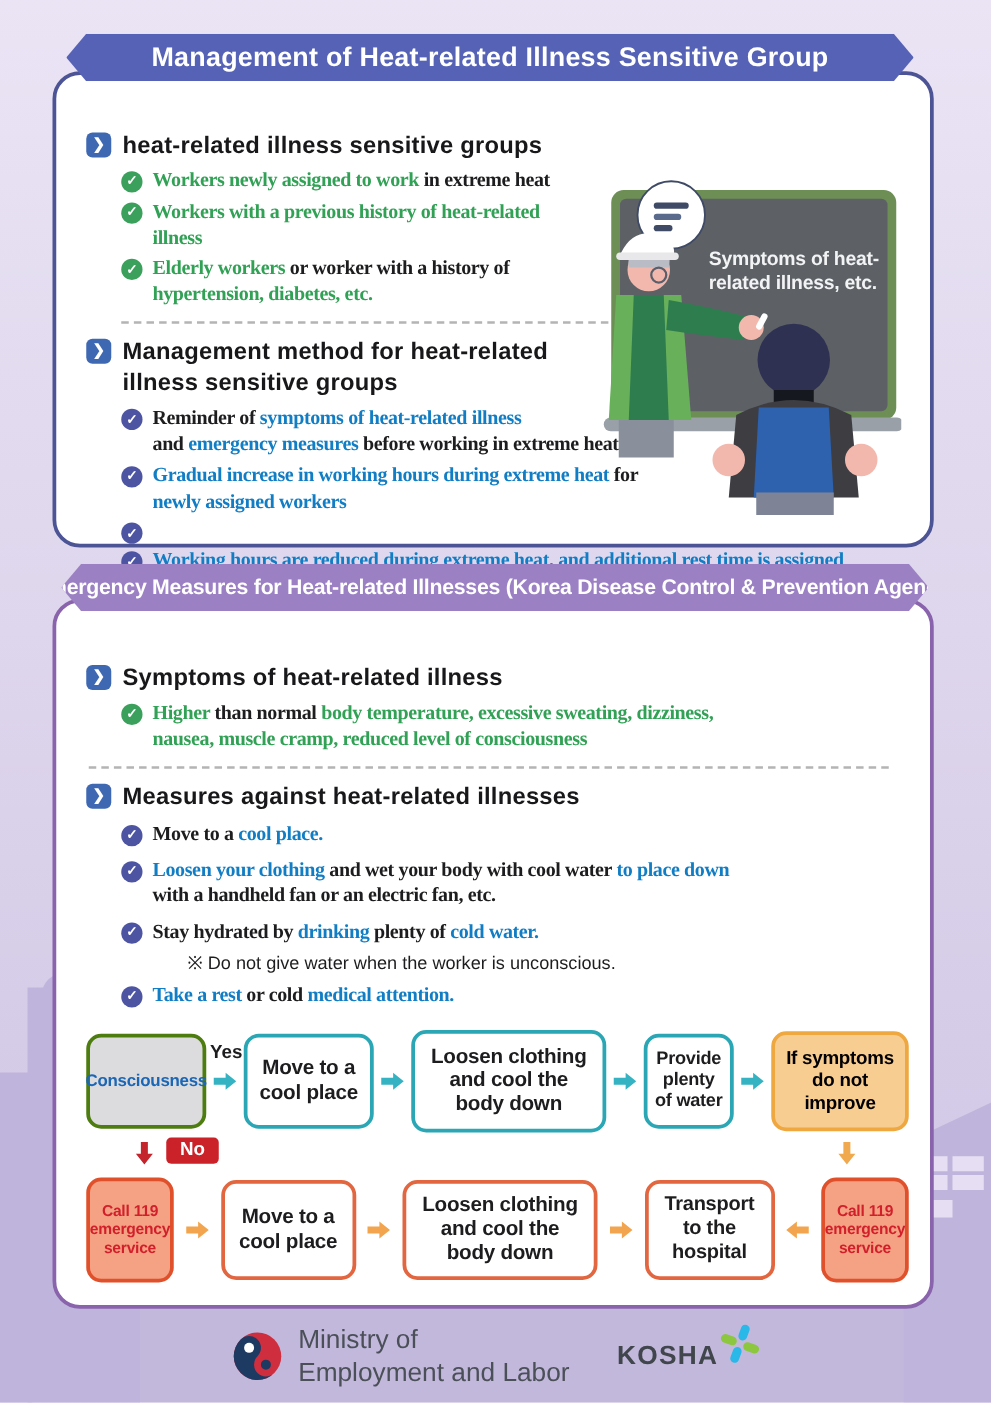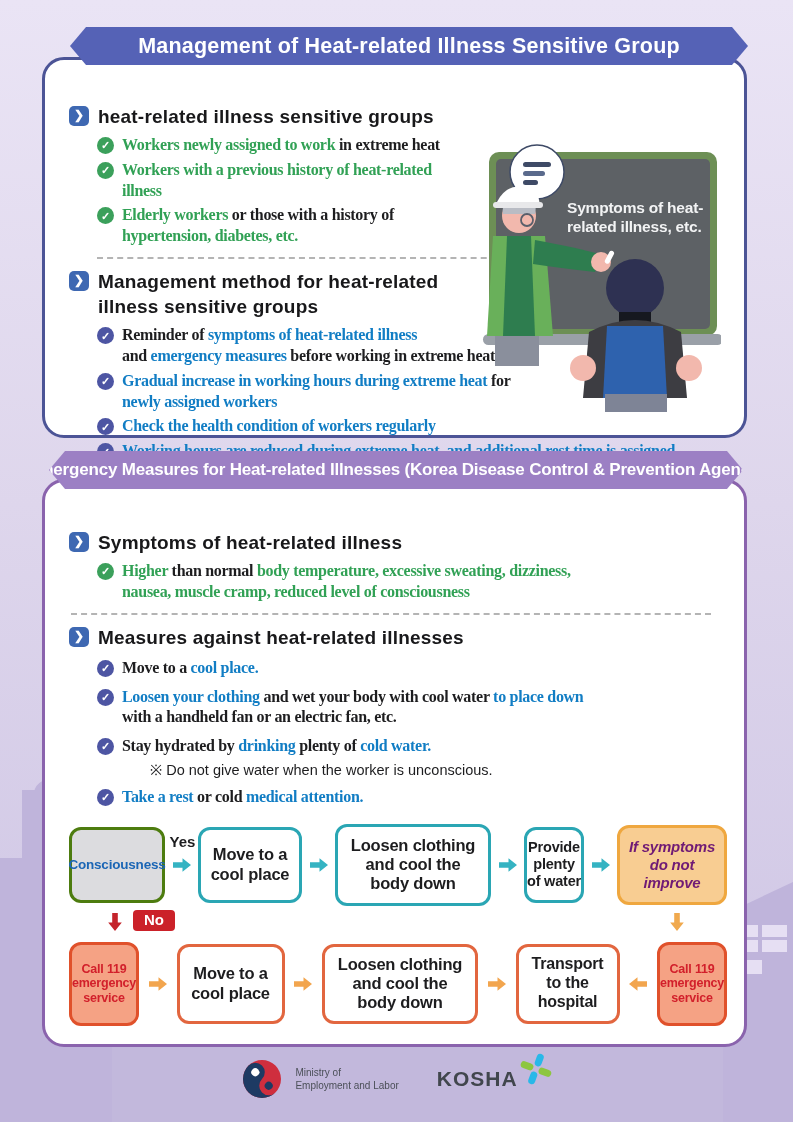--- a/index.html
+++ b/index.html
@@ -11,21 +11,21 @@
   .bg-skyline{position:absolute;left:0;top:0;z-index:0;}
   
   .card{position:absolute;background:#fff;border-radius:22px;z-index:2;box-sizing:border-box;}
   #card1{left:42px;top:57px;width:705px;height:381px;border:3px solid #4c5496;padding:16px 20px 0 24px;}
   #card2{left:42px;top:479px;width:705px;height:568px;border:3px solid #8a63ad;padding:18px 22px 0 24px;}
   .banner{
     position:absolute;z-index:3;color:#fff;font-weight:bold;text-align:center;
     display:flex;align-items:center;justify-content:center;white-space:nowrap;
     clip-path:polygon(16px 0,calc(100% - 16px) 0,100% 50%,calc(100% - 16px) 100%,16px 100%,0 50%);
   }
-  #banner1{left:70px;top:27px;width:678px;height:38px;background:#5562b6;font-size:21.5px;letter-spacing:.2px;}
+  #banner1{left:53px;top:27px;width:678px;height:38px;background:#5562b6;font-size:21.5px;letter-spacing:.2px;}
   #banner2{left:49px;top:451px;width:694px;height:38px;background:#9c80c4;font-size:17px;letter-spacing:-.2px;}
   
   .sec-head{display:flex;gap:9px;align-items:flex-start;font-weight:bold;color:#18181a;font-size:19px;line-height:1.32;margin:4px 0 6px 0;}
   .sec-head .txt{white-space:pre-line;letter-spacing:.2px;}
   .chev{width:20px;height:20px;background:#3e68b2;border-radius:5px;color:#fff;font-size:12px;font-weight:bold;
         display:flex;align-items:center;justify-content:center;flex:none;margin-top:2px;}
   
   .bullets{margin-left:28px;}
   .bullet{display:flex;gap:8px;margin:4px 0;font-size:16px;font-weight:bold;line-height:1.3;letter-spacing:-.3px;}
   .check{width:17px;height:17px;border-radius:50%;color:#fff;font-size:11px;display:flex;align-items:center;justify-content:center;flex:none;margin-top:2px;}
@@ -44,33 +44,33 @@
   
   #illu{position:absolute;right:23px;top:76px;width:272px;height:276px;z-index:4;}
   #board-text{position:absolute;left:118px;top:62px;width:150px;color:#f2f3f4;font-weight:bold;font-size:15.5px;line-height:1.25;white-space:pre-line;letter-spacing:-.2px;}
   
   #flow{position:relative;width:658px;margin:16px auto 0 0;z-index:3;}
   .frow{display:flex;align-items:center;justify-content:space-between;}
   .fbox{border-radius:12px;display:flex;align-items:center;justify-content:center;text-align:center;
         font-weight:bold;white-space:pre-line;line-height:1.18;box-sizing:border-box;flex:none;letter-spacing:-.2px;}
   .teal{border:3px solid #2aa6b4;background:#fff;color:#1d1d1f;}
   .graybox{border:3px solid #4d7c0f;background:#dcdcdf;color:#1b66b5;}
-  .orangefill{border:3px solid #efa73f;background:#f8cd92;color:#701a75;font-style:italic;}
+  .orangefill{border:3px solid #efa73f;background:#f8cd92;color:#000000;}
   .salmon{border:3px solid #e0512b;background:#f5a284;color:#d2202b;}
   .orangeline{border:3px solid #e2663f;background:#fff;color:#1d1d1f;}
   .arrow{flex:none;display:flex;align-items:center;justify-content:center;}
   .arrow-wrap{position:relative;flex:none;display:flex;align-items:center;}
   .yes-label{position:absolute;top:-24px;left:-2px;font-size:15px;font-weight:bold;color:#1d1d1f;text-align:right;}
   #connector{position:relative;height:36px;}
   #red-down{position:absolute;left:34px;top:6px;transform:rotate(90deg);}
   #no-badge{position:absolute;left:64px;top:4px;background:#cb2129;color:#fff;font-weight:bold;font-size:15px;border-radius:4px;padding:1px 11px 3px;}
   #orange-down{position:absolute;left:596px;top:6px;transform:rotate(90deg);}
   
   #footer{position:absolute;left:0;top:1058px;width:100%;display:flex;align-items:center;justify-content:center;gap:12px;z-index:2;}
-  .ministry-text{font-size:10px;color:#4b4f58;line-height:1.3;font-weight:500;}
+  .ministry-text{font-size:21px;color:#4b4f58;line-height:1.3;font-weight:500;}
   #kosha-wrap{display:flex;margin-left:26px;}
   #kosha-text{font-size:21px;font-weight:bold;color:#41464d;letter-spacing:1px;}
   #kosha-mark{margin:-14px 0 0 2px;}
 </style>
 </head>
 <body>
 
 <svg class="bg-skyline" width="793" height="1122" viewBox="0 0 793 1122">
   <rect x="0" y="1040" width="793" height="82" fill="#c2b8dc"></rect>
   <ellipse cx="66" cy="793" rx="32" ry="18" fill="#bfb4db"></ellipse>
@@ -109,21 +109,21 @@
       <span class="check green">✓</span>
       <span class="rich"><span class="seg-green">Workers newly assigned to work</span><span class="seg-black"> in extreme heat</span></span>
     </div>
     <div class="bullet">
       <span class="check green">✓</span>
       <span class="rich"><span class="seg-green">Workers with a previous history of heat-related
 illness</span></span>
     </div>
     <div class="bullet">
       <span class="check green">✓</span>
-      <span class="rich"><span class="seg-green">Elderly workers</span><span class="seg-black"> or those with a history of
+      <span class="rich"><span class="seg-green">Elderly workers</span><span class="seg-black"> or worker with a history of
 </span><span class="seg-green">hypertension, diabetes, etc.</span></span>
     </div>
   </div>
 
   <div class="divider" id="div1"></div>
 
   <div class="sec-head">
     <span class="chev">❯</span>
     <span class="txt sec2-head">Management method for heat-related
 illness sensitive groups</span>
@@ -134,21 +134,20 @@
       <span class="rich"><span class="seg-black">Reminder of </span><span class="seg-blue">symptoms of heat-related illness
 </span><span class="seg-black">and </span><span class="seg-blue">emergency measures</span><span class="seg-black"> before working in extreme heat</span></span>
     </div>
     <div class="bullet">
       <span class="check purple">✓</span>
       <span class="rich"><span class="seg-blue">Gradual increase in working hours during extreme heat</span><span class="seg-black"> for
 </span><span class="seg-blue">newly assigned workers</span></span>
     </div>
     <div class="bullet">
       <span class="check purple">✓</span>
-      <span class="rich"><span class="seg-blue">Check the health condition of workers regularly</span></span>
     </div>
     <div class="bullet">
       <span class="check purple">✓</span>
       <span class="rich"><span class="seg-blue">Working hours are reduced during extreme heat, and additional rest time is assigned</span></span>
     </div>
   </div>
 
   <div id="illu">
     <svg width="272" height="276" viewBox="0 0 272 276">
 
@@ -252,21 +251,21 @@
           </svg>
         </span>
       <div class="fbox teal" style="width:156px;height:82px;font-size:16.5px">Loosen clothing
 and cool the
 body down</div>
       <span class="arrow">
           <svg width="20" height="16" viewBox="0 0 20 16">
             <path d="M1 5.2h9.5V1.2L19 8l-8.5 6.8V10.8H1z" fill="#35b3c2"></path>
           </svg>
         </span>
-      <div class="fbox teal" style="width:60px;height:76px;font-size:14.5px">Provide
+      <div class="fbox teal" style="width:72px;height:76px;font-size:14.5px">Provide
 plenty
 of water</div>
       <span class="arrow">
           <svg width="20" height="16" viewBox="0 0 20 16">
             <path d="M1 5.2h9.5V1.2L19 8l-8.5 6.8V10.8H1z" fill="#35b3c2"></path>
           </svg>
         </span>
       <div class="fbox orangefill" style="width:110px;height:80px;font-size:15px">If symptoms
 do not
 improve</div>

